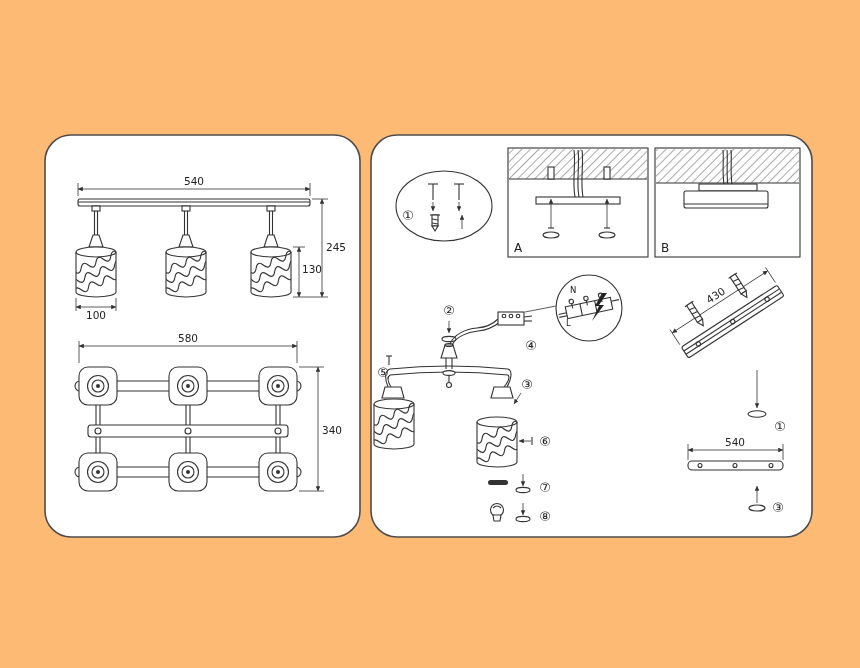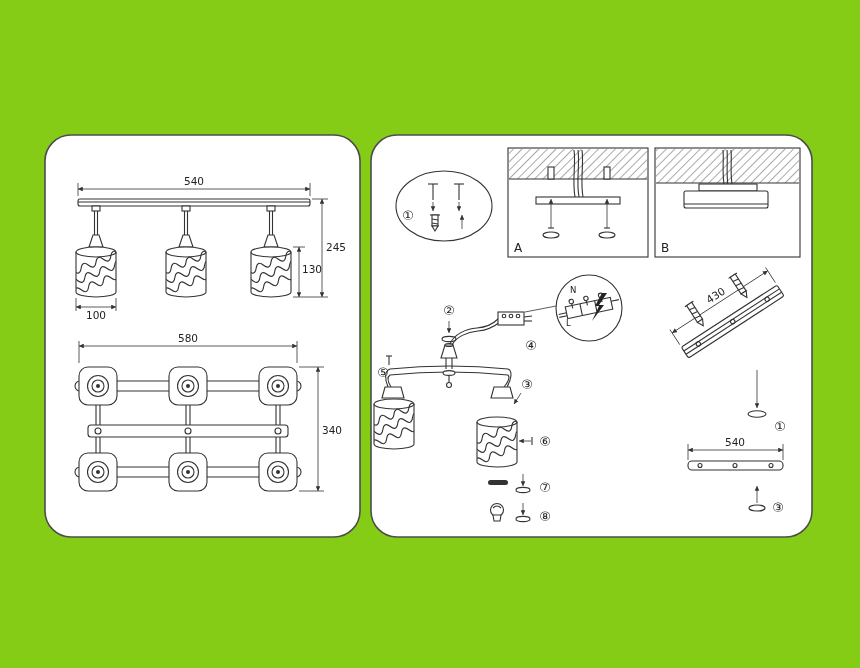--- a/index.html
+++ b/index.html
@@ -1,16 +1,16 @@
 <!DOCTYPE html>
 <html><head>
 <meta charset="utf-8">
 <style>
   html,body{margin:0;padding:0;background:#ffffff;}
-  .canvas{position:relative;width:860px;height:668px;background:#84cc16;overflow:hidden;}
+  .canvas{position:relative;width:860px;height:668px;background:#fdba74;overflow:hidden;}
   svg text{font-family:"DejaVu Sans",sans-serif;fill:#222;}
   .ln{fill:none;stroke:#333;stroke-width:1.1;}
   .lnw{fill:#fff;stroke:#333;stroke-width:1.1;}
   .dim{fill:none;stroke:#333;stroke-width:0.8;}
   .dimtxt{font-size:10.5px;}
   .steptxt{font-size:13px;}
   .lbltxt{font-size:12px;}
   .smtxt{font-size:8.5px;}
 </style>
 </head>

